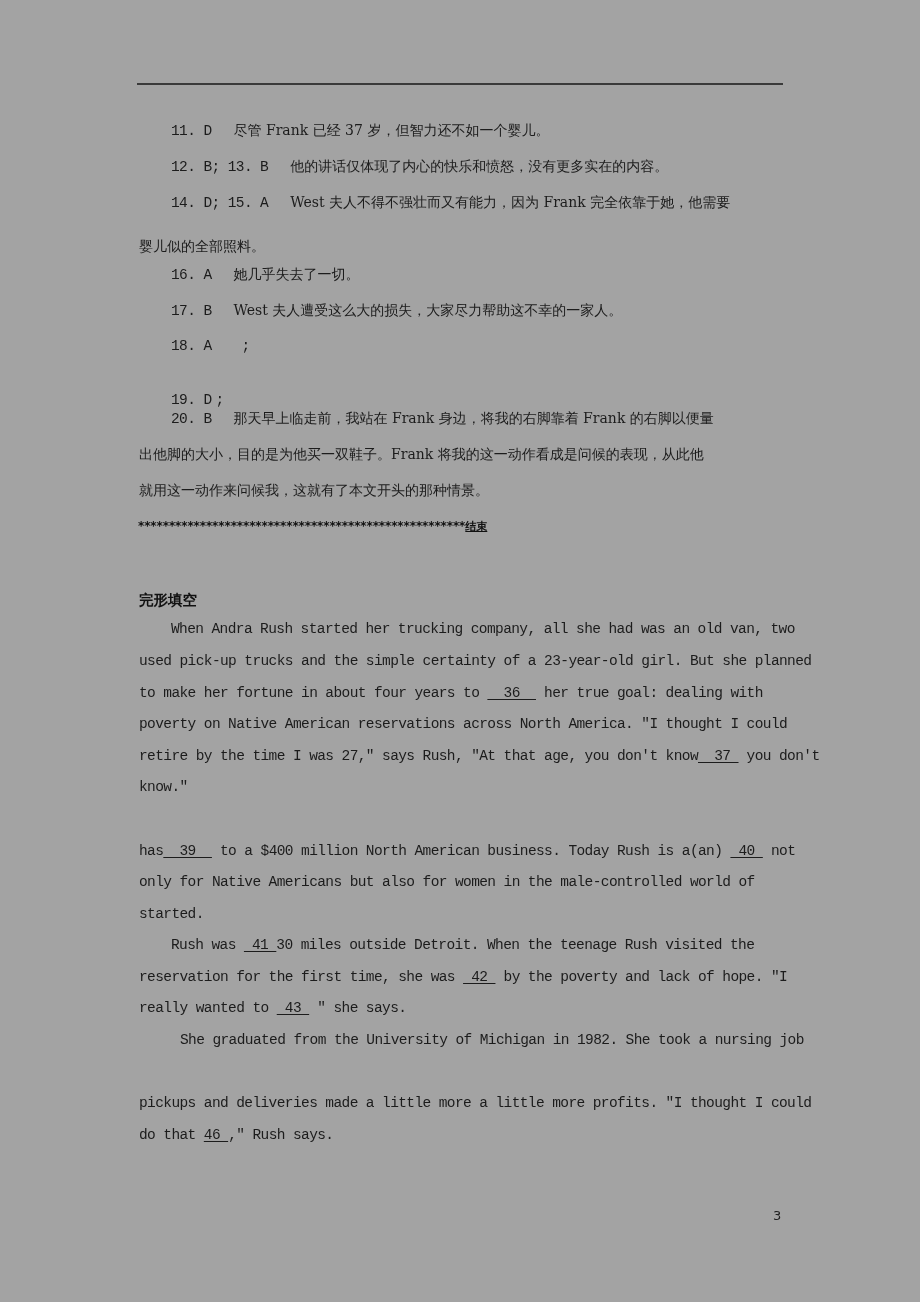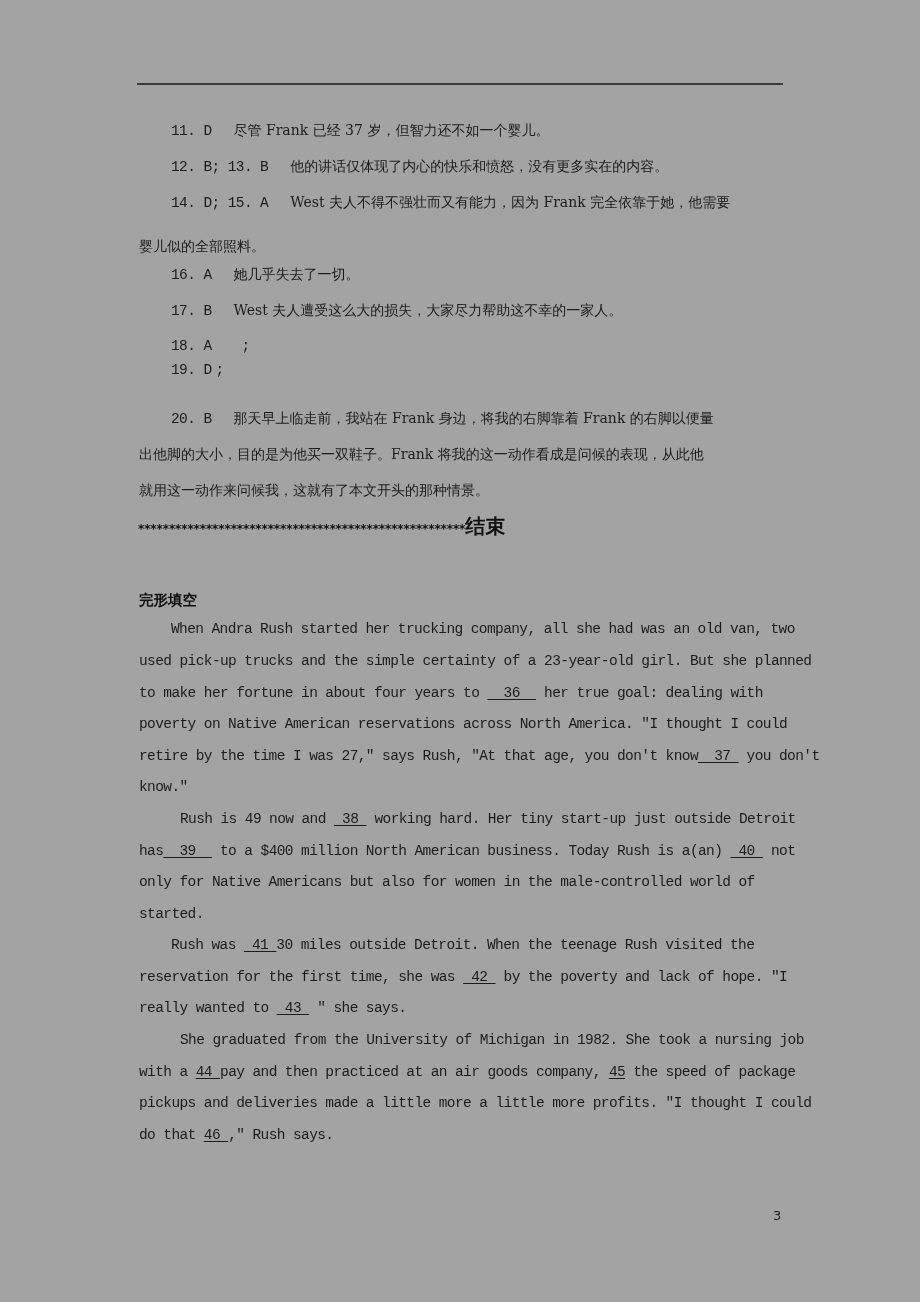--- a/index.html
+++ b/index.html
@@ -53,22 +53,23 @@
       top: 517px;
       font-family: "DejaVu Sans", "Liberation Sans", sans-serif;
       font-weight: bold;
       font-size: 12px;
       line-height: 18px;
       letter-spacing: -0.1px;
       color: #111111;
       white-space: nowrap;
     }
     .stars .end-label {
-      font-size: 20px;
+      font-size: 11px;
       letter-spacing: 0;
+      text-decoration: underline;
     }
     .section-title {
       position: absolute;
       left: 139px;
       top: 591px;
       font-family: "DejaVu Sans", "Liberation Sans", sans-serif;
       font-weight: bold;
       font-size: 14.5px;
       line-height: 18px;
       color: #111111;
@@ -116,21 +117,21 @@
   </div>
 
   <div class="line indent" style="top:301px;">
     <span>17.  B</span><span class="gap" style="width:22px;"></span><span class="cn">West 夫人遭受这么大的损失，大家尽力帮助这不幸的一家人。</span>
   </div>
 
   <div class="line indent" style="top:337px;">
     <span>18.  A</span><span class="gap" style="width:30px;"></span><span>;</span>
   </div>
 
-  <div class="line indent" style="top:361px;text-align:right;">
+  <div class="line indent" style="top:391px;text-align:right;">
     <span>19.  D</span><span class="gap" style="width:4px;"></span><span>;</span>
   </div>
 
   <div class="line indent" style="top:409px;">
     <span>20.  B</span><span class="gap" style="width:22px;"></span><span class="cn">那天早上临走前，我站在 Frank 身边，将我的右脚靠着 Frank  的右脚以便量</span>
   </div>
   <div class="line" style="top:481px;">
     <span class="cn">就用这一动作来问候我，这就有了本文开头的那种情景。</span>
   </div>
   <div class="line" style="top:445px;">
@@ -155,23 +156,20 @@
   <div class="line" style="top:715px;">
     <span>poverty on Native American reservations across North America. "I thought I could</span>
   </div>
   <div class="line" style="top:747px;">
     <span>retire by the time I was 27," says Rush, "At that age, you don't know</span><span class="blank">  37 </span><span> you don't</span>
   </div>
   <div class="line" style="top:778px;">
     <span>know."</span>
   </div>
 
-  <div class="line indent2" style="top:810px;">
-    <span>Rush is 49 now and </span><span class="blank"> 38 </span><span> working hard. Her tiny start-up just outside Detroit</span>
-  </div>
   <div class="line" style="top:842px;">
     <span>has</span><span class="blank">  39  </span><span> to a $400 million North American business. Today Rush is a(an) </span><span class="blank"> 40 </span><span> not</span>
   </div>
   <div class="line" style="top:873px;">
     <span>only for Native Americans but also for women in the male-controlled world of</span>
   </div>
   <div class="line" style="top:905px;">
     <span>started.</span>
   </div>
 
@@ -181,23 +179,20 @@
   <div class="line" style="top:968px;">
     <span>reservation for the first time, she was </span><span class="blank"> 42 </span><span> by the poverty and lack of hope. "I</span>
   </div>
   <div class="line" style="top:999px;">
     <span>really wanted to </span><span class="blank"> 43 </span><span> " she says.</span>
   </div>
 
   <div class="line indent2" style="top:1031px;">
     <span>She graduated from the University of Michigan in 1982. She took a nursing job</span>
   </div>
-  <div class="line" style="top:1063px;">
-    <span>with a </span><span class="blank">44 </span><span>pay and then practiced at an air goods company, </span><span class="blank">45</span><span> the speed of package</span>
-  </div>
   <div class="line" style="top:1094px;">
     <span>pickups and deliveries made a little more a little more profits. "I thought I could</span>
   </div>
   <div class="line" style="top:1126px;">
     <span>do that </span><span class="blank">46 </span><span>," Rush says.</span>
   </div>
 
   <div class="page-number">3</div>
 </div>
 

